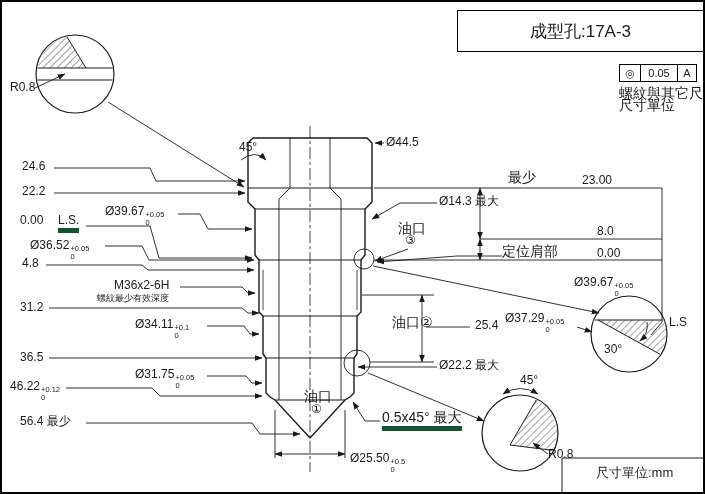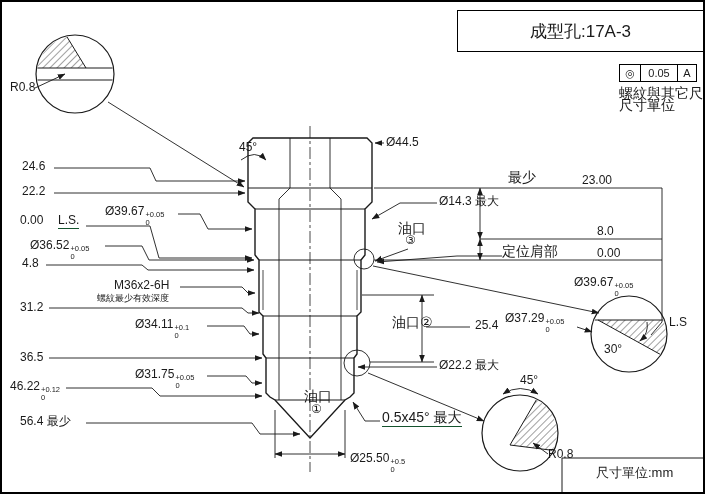--- a/index.html
+++ b/index.html
@@ -6,21 +6,21 @@
   html,body{background:#9a9a9a}
   #stage{position:relative;width:705px;height:494px;background:#fff;border:2px solid #000;
          font-family:"Liberation Sans","DejaVu Sans",sans-serif;color:#1a1a1a;overflow:hidden}
   #stage svg{position:absolute;left:0;top:0}
   .lbl{position:absolute;font-size:12px;line-height:1.1;white-space:nowrap}
   .cjk{font-size:14px}
   .small{font-size:9px}
   .t10{font-size:14px}
   .t13{font-size:13px}
   .num{font-size:12px}
-  .ul{border-bottom:1px solid #14532d;padding-bottom:1px}
+  .ul{border-bottom:5px solid #14532d;padding-bottom:1px}
   .tol{display:inline-flex;flex-direction:column;font-size:7.5px;line-height:7.5px;margin-left:1px;vertical-align:-2px}
   .tol i{font-style:normal}
   .titlebox{position:absolute;left:455px;top:8px;width:247px;height:42px;border:1.5px solid #000;
             display:flex;align-items:center;justify-content:center;font-size:17px}
   .gdt{position:absolute;left:617px;top:62px;display:flex;font-size:11px}
   .gdt .cell{border:1px solid #000;height:18px;display:flex;align-items:center;justify-content:center;background:#fff}
   .gdt .cell+.cell{margin-left:-1px}
   .c-sym{width:22px}
   .c-tol{width:38px}
   .c-dat{width:20px}

